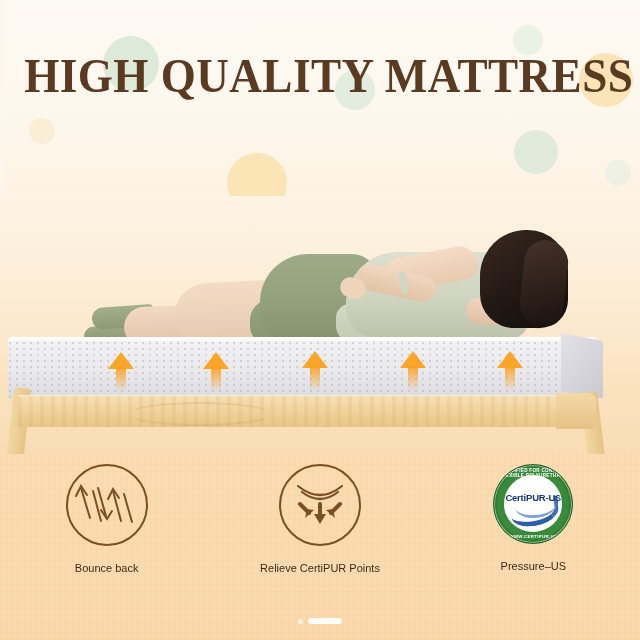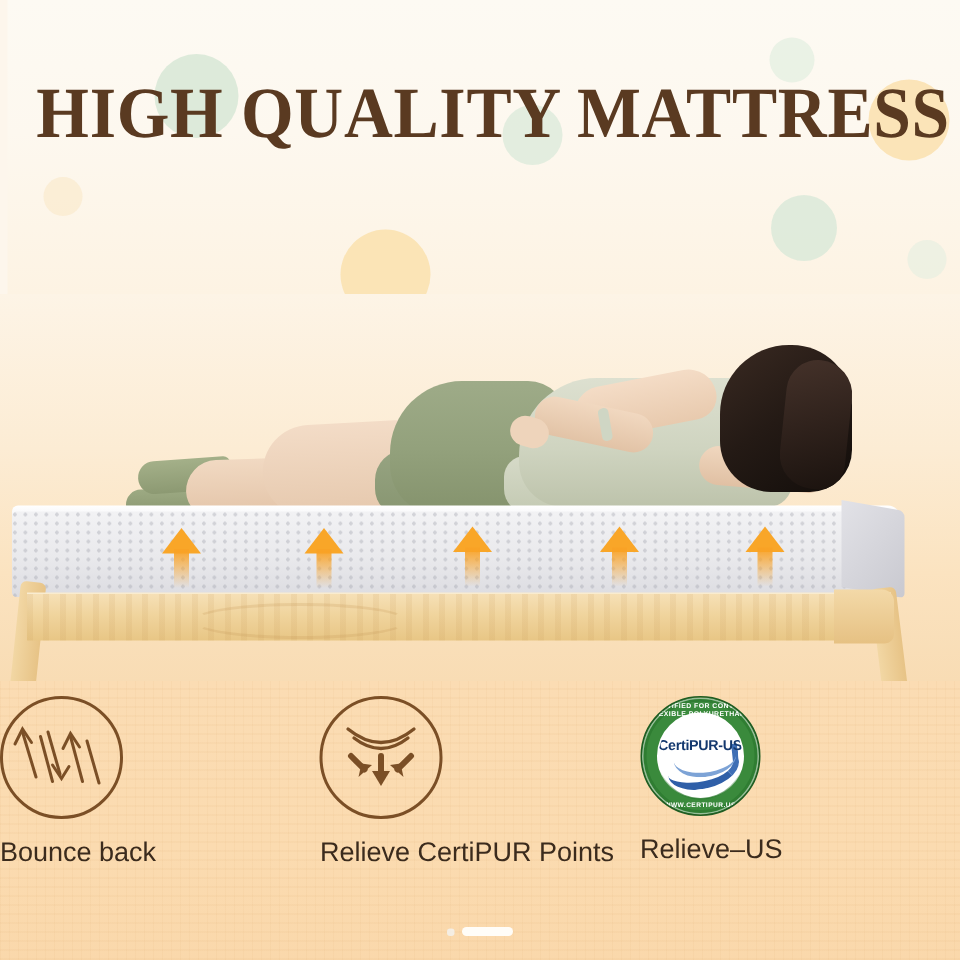--- a/index.html
+++ b/index.html
@@ -235,28 +235,28 @@
     position:absolute; left:0; top:454px; width:640px; height:186px;
     background:
       repeating-linear-gradient(0deg, rgba(214,160,96,.07) 0 1px, transparent 1px 6px),
       repeating-linear-gradient(90deg, rgba(214,160,96,.07) 0 1px, transparent 1px 6px),
       linear-gradient(to bottom,#fbdcb3 0%,#fbdbb0 60%,#fad8ab 100%);
   }
   .feat-row {
     position:absolute; left:0; top:10px; width:640px; height:140px;
     display:flex;
   }
-  .feat { flex:1; display:flex; flex-direction:column; align-items:flex-start; }
+  .feat { flex:1; display:flex; flex-direction:column; align-items:center; }
   .circle {
     width:82px; height:82px; border-radius:50%;
     border:2.3px solid #7b4f26;
     position:relative;
   }
   .feat-label {
-    margin-top:14px; font-size:18px; color:#3b2b1d; text-align:center;
+    margin-top:14px; font-size:11px; color:#3b2b1d; text-align:center;
     line-height:17px; font-family:"Liberation Sans", sans-serif;
   }
   .badge {
     width:80px; height:80px; border-radius:50%;
     background:radial-gradient(circle at 50% 45%,#ffffff 0 52%,#2f7d32 56% 100%);
     border:1px solid #1f5c22;
     position:relative; overflow:hidden;
     box-shadow:0 0 0 1px rgba(255,255,255,.5) inset;
   }
   .badge-ring {
@@ -429,21 +429,21 @@
         <div class="badge">
           <div class="badge-ring"></div>
           <div class="badge-arc">CERTIFIED FOR CONTENT FLEXIBLE POLYURETHANE FOAM</div>
           <div class="badge-arc-b">WWW.CERTIPUR.US</div>
           <div class="badge-inner">
             <span class="badge-swoosh"></span>
             <span class="badge-swoosh2"></span>
             <div class="badge-text">CertiPUR-US</div>
           </div>
         </div>
-        <div class="feat-label">Relieve–US</div>
+        <div class="feat-label">Pressure–US</div>
       </div>
 
     </div>
 
     <div class="pager">
       <span class="dot"></span>
       <span class="dot active"></span>
     </div>
   </div>
 

